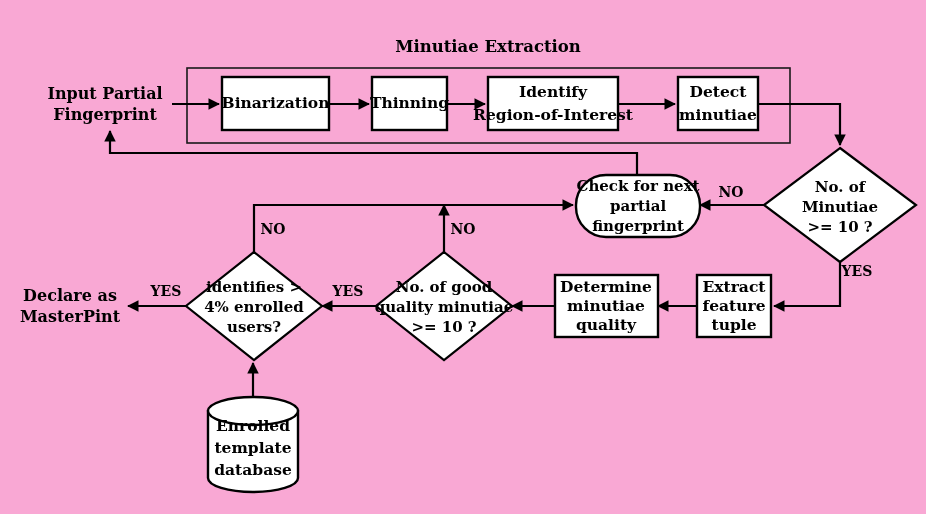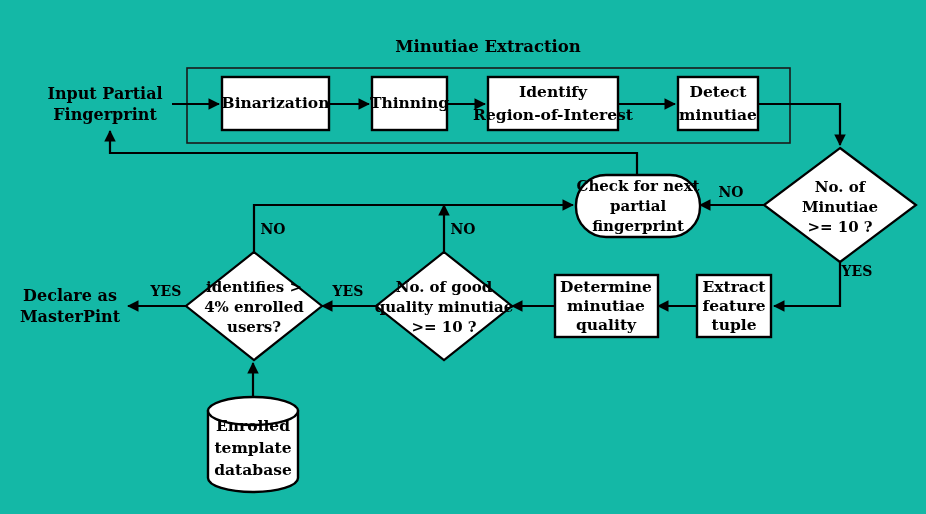--- a/index.html
+++ b/index.html
@@ -4,21 +4,21 @@
 <style>
   html, body {
     margin: 0;
     padding: 0;
     background: #ffffff;
   }
   #canvas {
     position: relative;
     width: 926px;
     height: 514px;
-    background: #14b8a6;
+    background: #f9a8d4;
     font-family: "DejaVu Serif", "Liberation Serif", serif;
     overflow: hidden;
   }
   svg#flow {
     position: absolute;
     left: 0;
     top: 0;
     width: 926px;
     height: 514px;
   }

